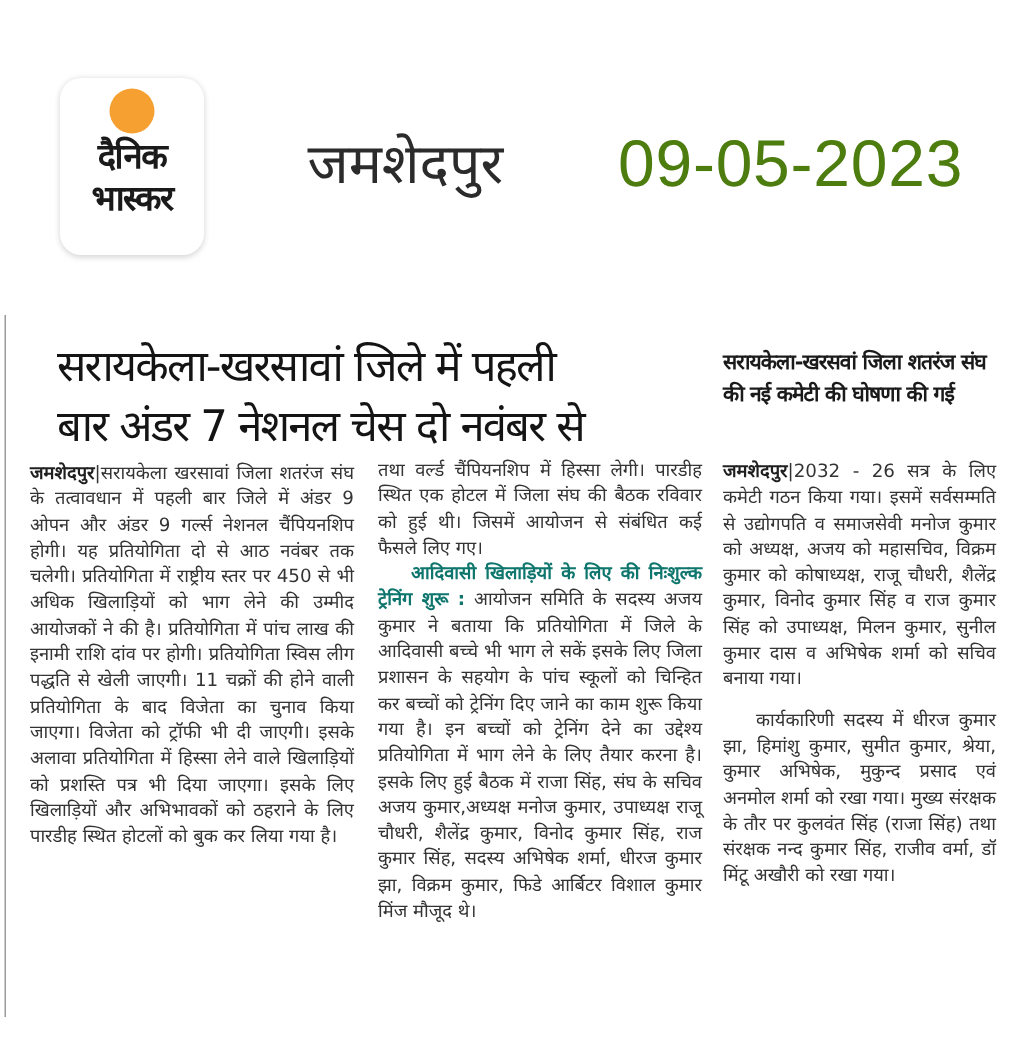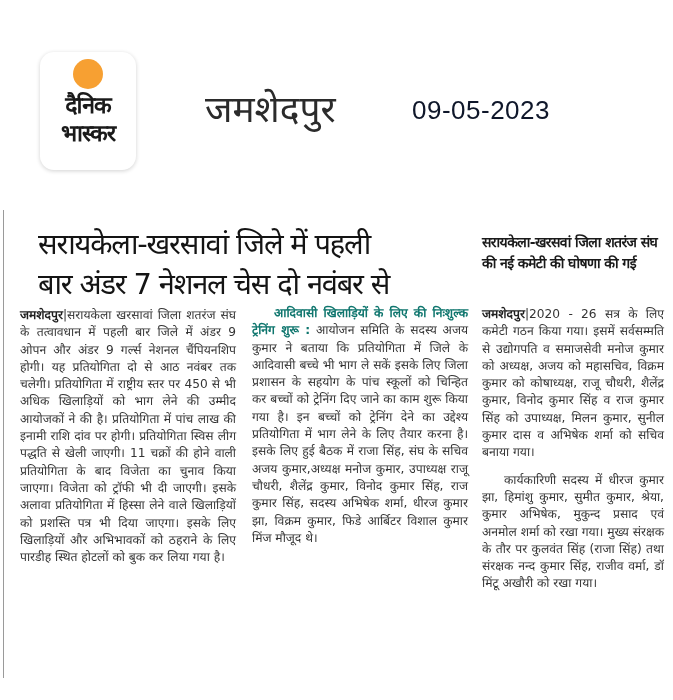--- a/index.html
+++ b/index.html
@@ -52,22 +52,22 @@
     font-size: 37px;
     font-weight: normal;
     color: #2b2b2b;
     line-height: 50px;
   }
   .date-title {
     position: absolute;
     left: 412px;
     top: 87px;
     font-family: "Liberation Sans", sans-serif;
-    font-size: 26px;
-    color: #0f172a;
+    font-size: 44px;
+    color: #4d7c0f;
     line-height: 46px;
     letter-spacing: 0.5px;
   }
   
   .clip-rule {
     position: absolute;
     left: 3px;
     top: 210px;
     width: 1px;
     height: 468px;
@@ -141,21 +141,22 @@
 <div class="main-headline">
   <div>सरायकेला-खरसावां जिले में पहली</div>
   <div>बार अंडर 7 नेशनल चेस दो नवंबर से</div>
 </div>
 
 <div class="col col1">
   <p><span class="dateline">जमशेदपुर</span><span>|सरायकेला खरसावां जिला शतरंज संघ के तत्वावधान में पहली बार जिले में अंडर 9 ओपन और अंडर 9 गर्ल्स नेशनल चैंपियनशिप होगी। यह प्रतियोगिता दो से आठ नवंबर तक चलेगी। प्रतियोगिता में राष्ट्रीय स्तर पर 450 से भी अधिक खिलाड़ियों को भाग लेने की उम्मीद आयोजकों ने की है। प्रतियोगिता में पांच लाख की इनामी राशि दांव पर होगी। प्रतियोगिता स्विस लीग पद्धति से खेली जाएगी। 11 चक्रों की होने वाली प्रतियोगिता के बाद विजेता का चुनाव किया जाएगा। विजेता को ट्रॉफी भी दी जाएगी। इसके अलावा प्रतियोगिता में हिस्सा लेने वाले खिलाड़ियों को प्रशस्ति पत्र भी दिया जाएगा। इसके लिए खिलाड़ियों और अभिभावकों को ठहराने के लिए पारडीह स्थित होटलों को बुक कर लिया गया है।</span></p>
 </div>
 
 <div class="col col2">
+  <p>तथा वर्ल्ड चैंपियनशिप में हिस्सा लेगी। पारडीह स्थित एक होटल में जिला संघ की बैठक रविवार को हुई थी। जिसमें आयोजन से संबंधित कई फैसले लिए गए।</p>
   <p class="indent"><span class="sub-lead">आदिवासी खिलाड़ियों के लिए की निःशुल्क ट्रेनिंग शुरू :</span><span> आयोजन समिति के सदस्य अजय कुमार ने बताया कि प्रतियोगिता में जिले के आदिवासी बच्चे भी भाग ले सकें इसके लिए जिला प्रशासन के सहयोग के पांच स्कूलों को चिन्हित कर बच्चों को ट्रेनिंग दिए जाने का काम शुरू किया गया है। इन बच्चों को ट्रेनिंग देने का उद्देश्य प्रतियोगिता में भाग लेने के लिए तैयार करना है। इसके लिए हुई बैठक में राजा सिंह, संघ के सचिव अजय कुमार,अध्यक्ष मनोज कुमार, उपाध्यक्ष राजू चौधरी, शैलेंद्र कुमार, विनोद कुमार सिंह, राज कुमार सिंह, सदस्य अभिषेक शर्मा, धीरज कुमार झा, विक्रम कुमार, फिडे आर्बिटर विशाल कुमार मिंज मौजूद थे।</span></p>
 </div>
 
 <div class="side-headline">सरायकेला-खरसवां जिला शतरंज संघ की नई कमेटी की घोषणा की गई</div>
 
 <div class="col col3">
-  <p><span class="dateline">जमशेदपुर</span><span>|2020 - 26 सत्र के लिए कमेटी गठन किया गया। इसमें सर्वसम्मति से उद्योगपति व समाजसेवी मनोज कुमार को अध्यक्ष, अजय को महासचिव, विक्रम कुमार को कोषाध्यक्ष, राजू चौधरी, शैलेंद्र कुमार, विनोद कुमार सिंह व राज कुमार सिंह को उपाध्यक्ष, मिलन कुमार, सुनील कुमार दास व अभिषेक शर्मा को सचिव बनाया गया।</span></p>
+  <p><span class="dateline">जमशेदपुर</span><span>|2032 - 26 सत्र के लिए कमेटी गठन किया गया। इसमें सर्वसम्मति से उद्योगपति व समाजसेवी मनोज कुमार को अध्यक्ष, अजय को महासचिव, विक्रम कुमार को कोषाध्यक्ष, राजू चौधरी, शैलेंद्र कुमार, विनोद कुमार सिंह व राज कुमार सिंह को उपाध्यक्ष, मिलन कुमार, सुनील कुमार दास व अभिषेक शर्मा को सचिव बनाया गया।</span></p>
   <p class="indent" style="margin-top:10px">कार्यकारिणी सदस्य में धीरज कुमार झा, हिमांशु कुमार, सुमीत कुमार, श्रेया, कुमार अभिषेक, मुकुन्द प्रसाद एवं अनमोल शर्मा को रखा गया। मुख्य संरक्षक के तौर पर कुलवंत सिंह (राजा सिंह) तथा संरक्षक नन्द कुमार सिंह, राजीव वर्मा, डॉ मिंटू अखौरी को रखा गया।</p>
 </div>
 
 </body></html>

